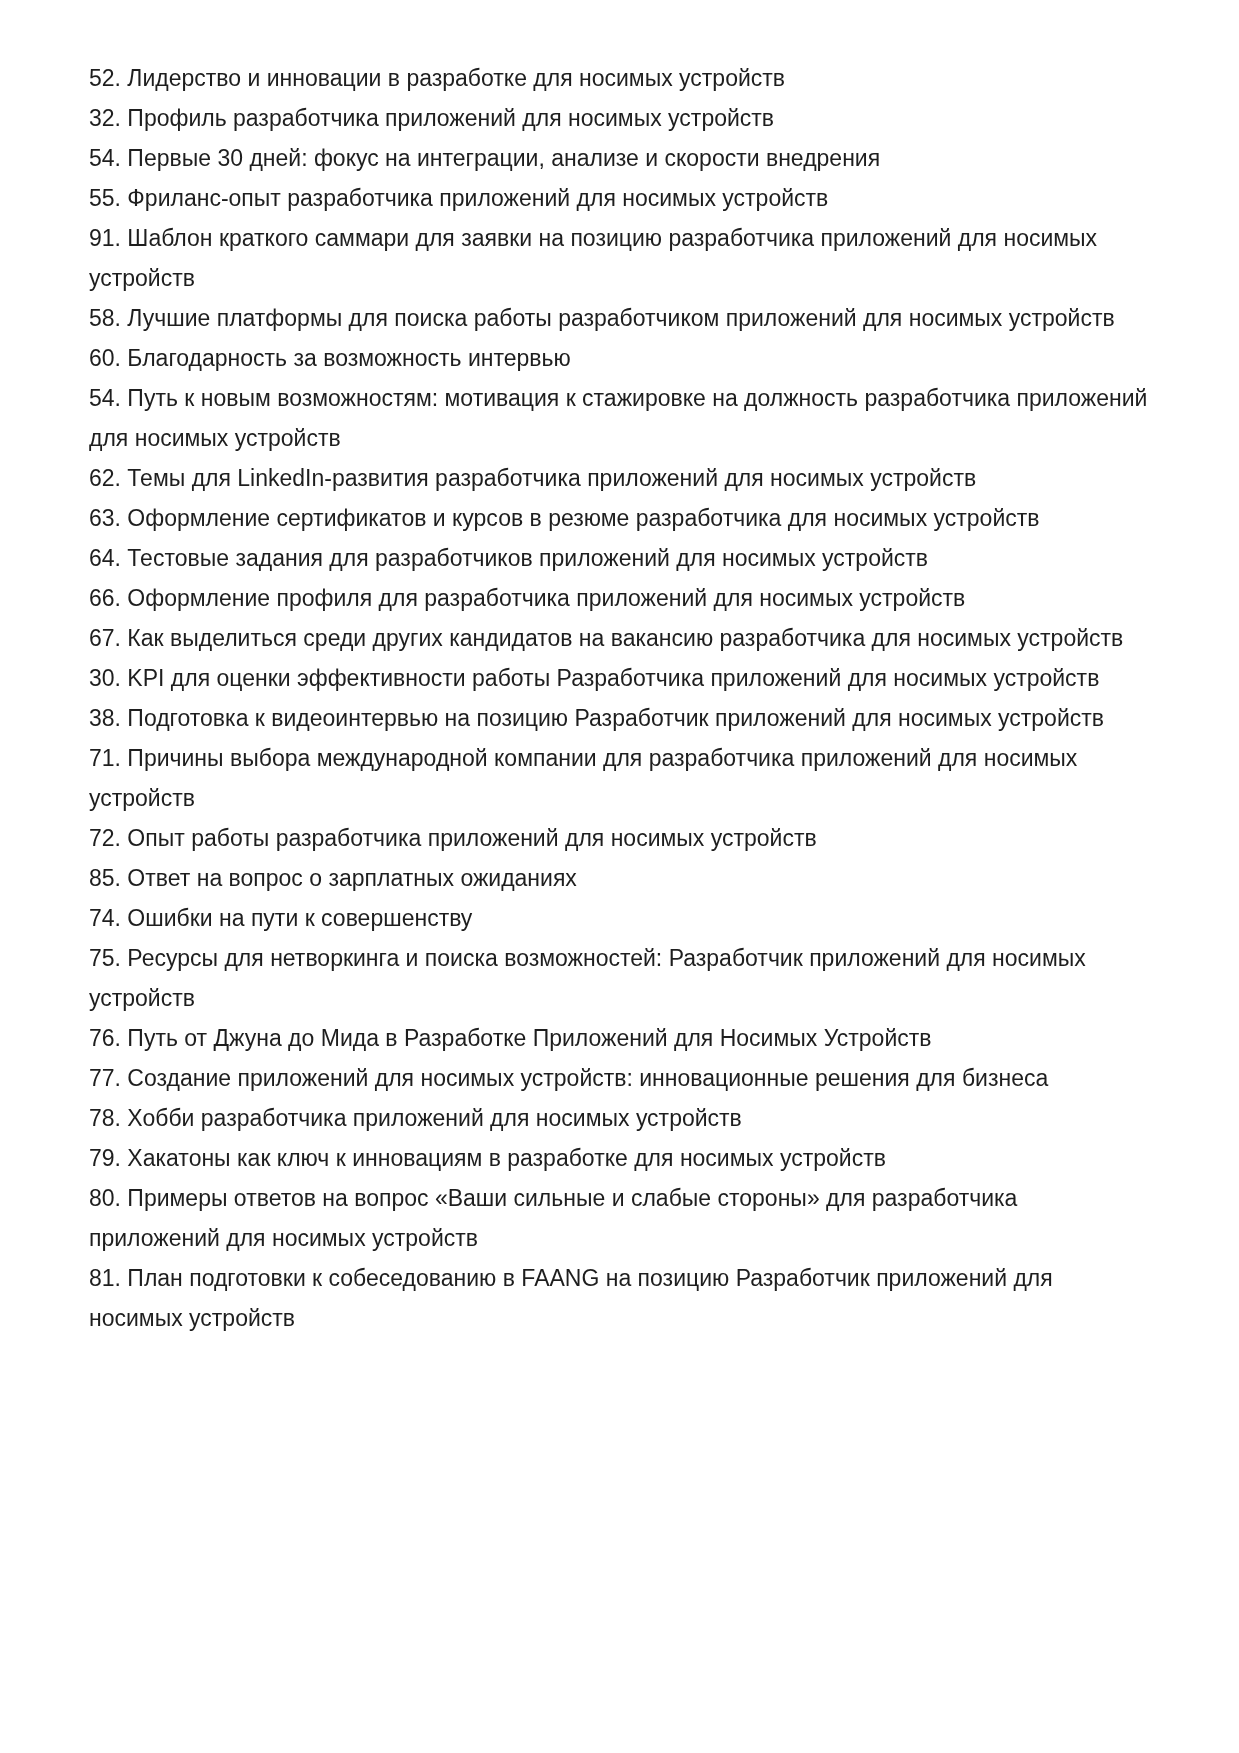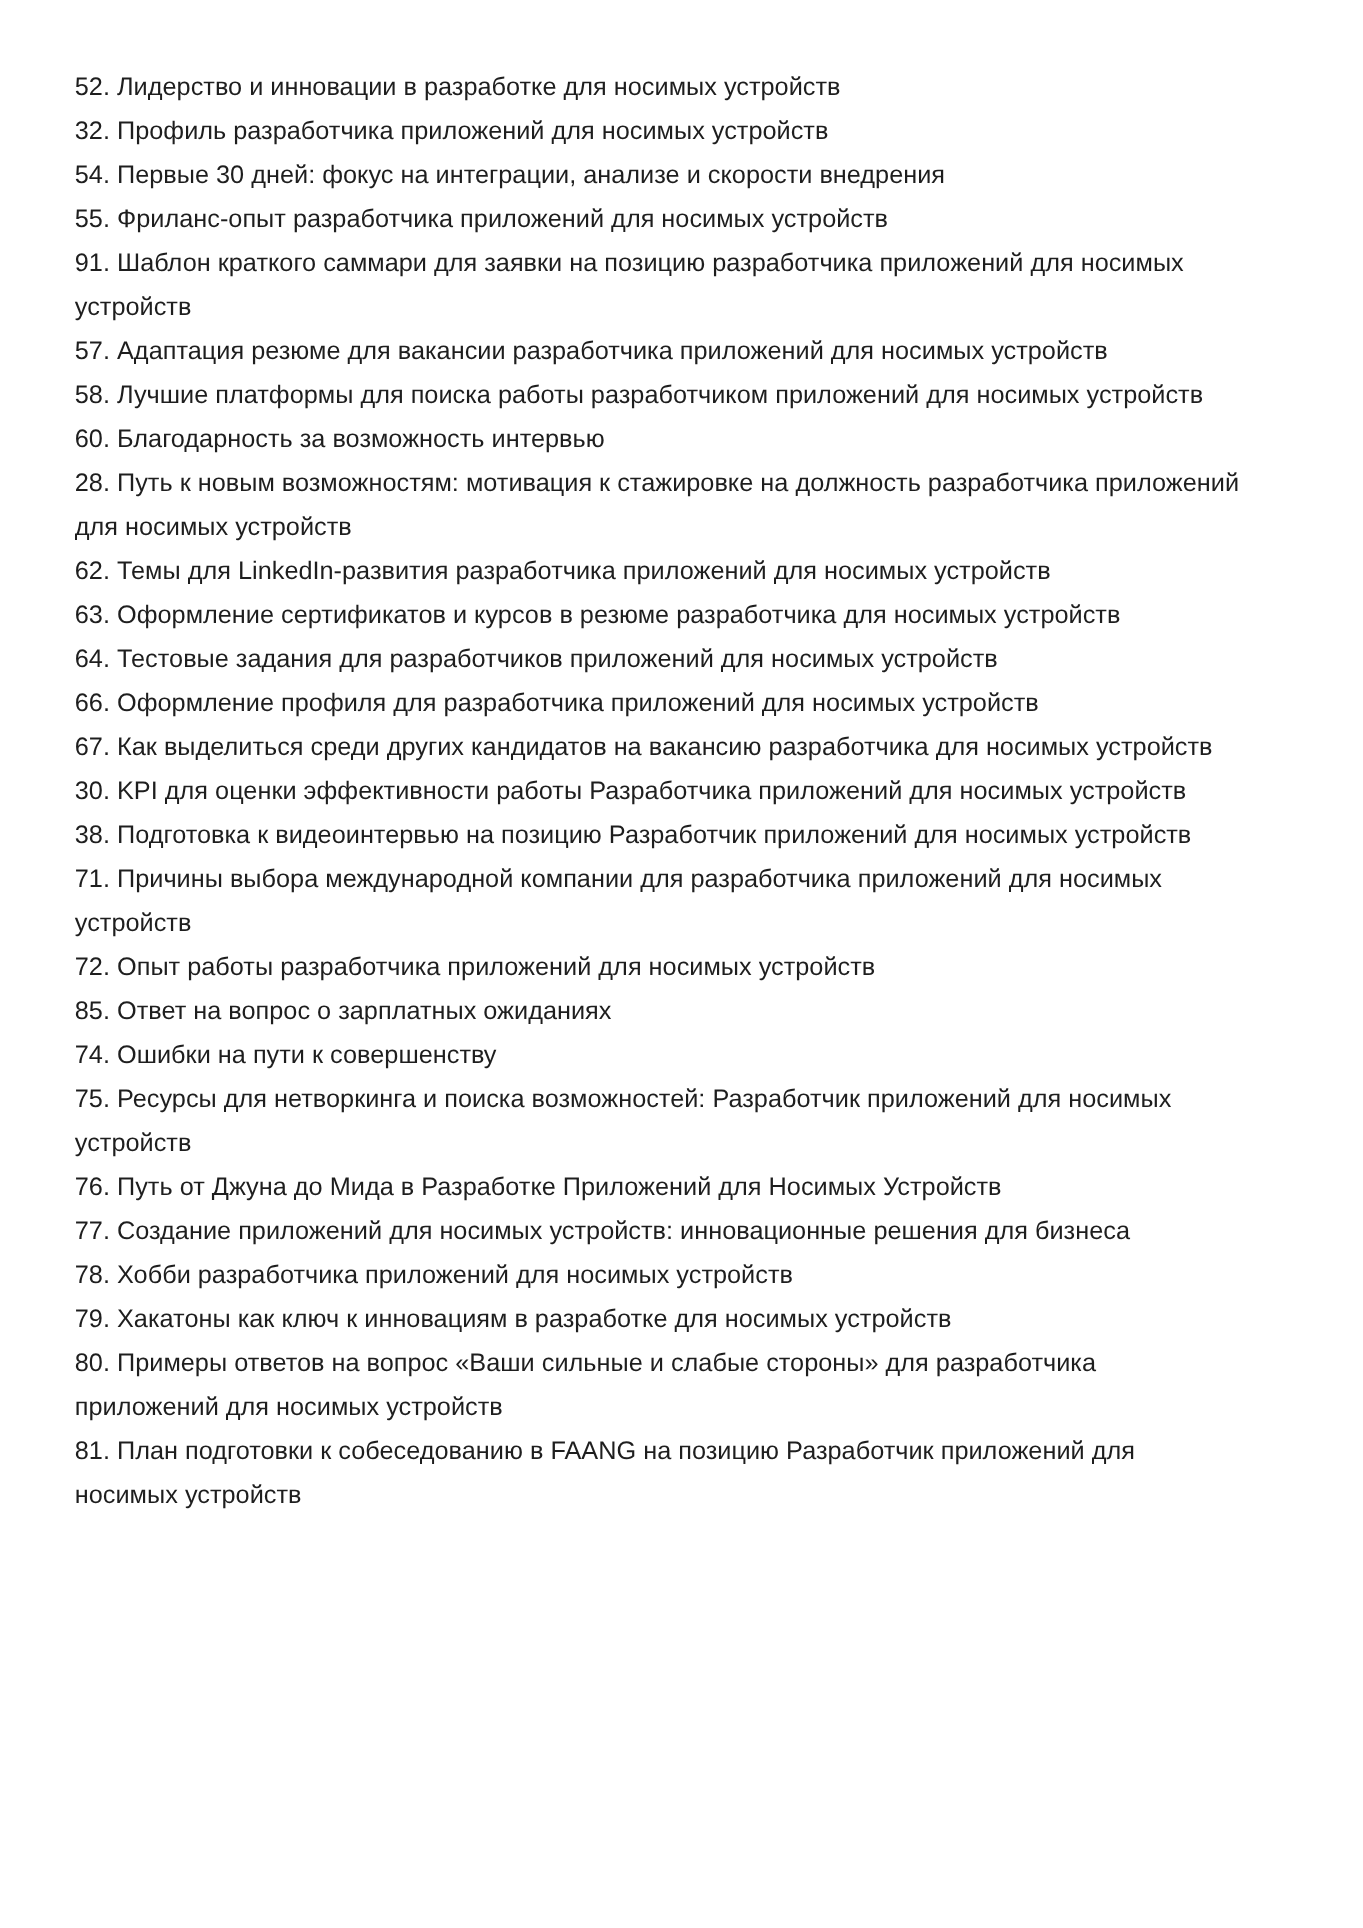--- a/index.html
+++ b/index.html
@@ -8,21 +8,21 @@
       background: #ffffff;
     }
     body {
       width: 1239px;
       height: 1753px;
       overflow: hidden;
       position: relative;
     }
     .page {
       position: absolute;
-      left: 68px;
+      left: 89px;
       top: 58px;
       width: 1060px;
       font-family: "Liberation Sans", "DejaVu Sans", sans-serif;
       font-size: 23px;
       line-height: 40px;
       color: #1e1e1e;
     }
     .item {
       margin: 0;
       padding: 0;
@@ -30,24 +30,23 @@
   </style>
 </head>
 <body>
 
 <div class="page">
   <p class="item">52. Лидерство и инновации в разработке для носимых устройств</p>
   <p class="item">32. Профиль разработчика приложений для носимых устройств</p>
   <p class="item">54. Первые 30 дней: фокус на интеграции, анализе и скорости внедрения</p>
   <p class="item">55. Фриланс-опыт разработчика приложений для носимых устройств</p>
   <p class="item">91. Шаблон краткого саммари для заявки на позицию разработчика приложений для носимых устройств</p>
-  <p class="item">57. Адаптация резюме для вакансии разработчика приложений для носимых устройств</p>
   <p class="item">58. Лучшие платформы для поиска работы разработчиком приложений для носимых устройств</p>
   <p class="item">60. Благодарность за возможность интервью</p>
-  <p class="item">28. Путь к новым возможностям: мотивация к стажировке на должность разработчика приложений для носимых устройств</p>
+  <p class="item">54. Путь к новым возможностям: мотивация к стажировке на должность разработчика приложений для носимых устройств</p>
   <p class="item">62. Темы для LinkedIn-развития разработчика приложений для носимых устройств</p>
   <p class="item">63. Оформление сертификатов и курсов в резюме разработчика для носимых устройств</p>
   <p class="item">64. Тестовые задания для разработчиков приложений для носимых устройств</p>
   <p class="item">66. Оформление профиля для разработчика приложений для носимых устройств</p>
   <p class="item">67. Как выделиться среди других кандидатов на вакансию разработчика для носимых устройств</p>
   <p class="item">30. KPI для оценки эффективности работы Разработчика приложений для носимых устройств</p>
   <p class="item">38. Подготовка к видеоинтервью на позицию Разработчик приложений для носимых устройств</p>
   <p class="item">71. Причины выбора международной компании для разработчика приложений для носимых устройств</p>
   <p class="item">72. Опыт работы разработчика приложений для носимых устройств</p>
   <p class="item">85. Ответ на вопрос о зарплатных ожиданиях</p>

